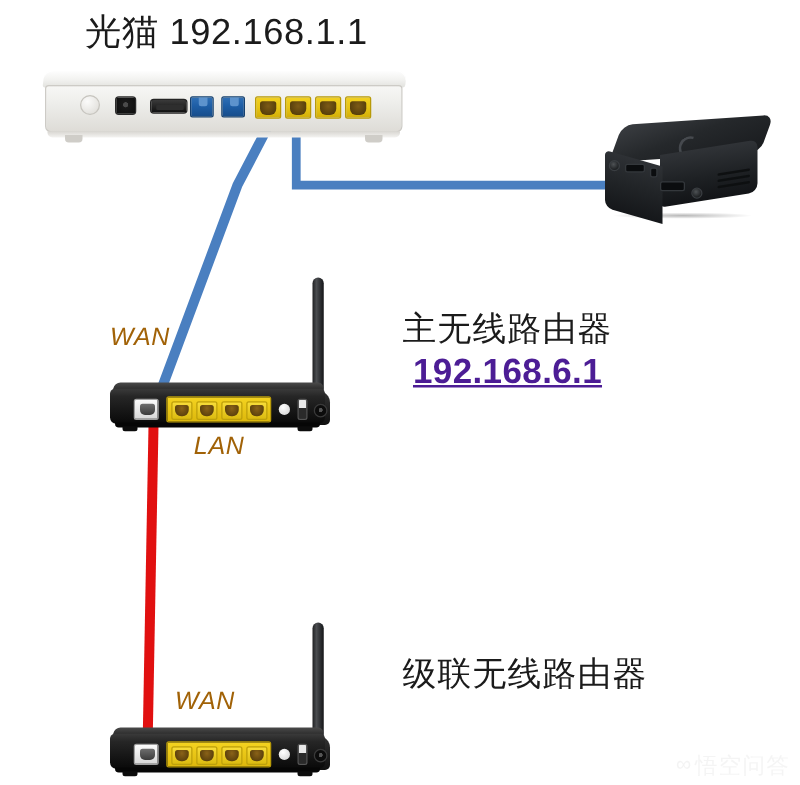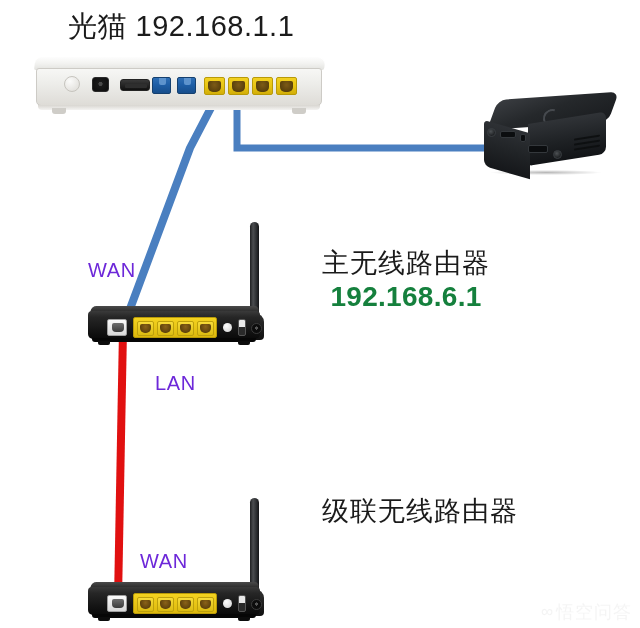--- a/index.html
+++ b/index.html
@@ -38,30 +38,32 @@
   }
   .dev-label .name {
     display: block;
     font-size: 27px;
     color: #1b1b1b;
     letter-spacing: 1px;
   }
   .dev-label .ip {
     display: block;
     font-size: 28px;
-    color: #15803d;
+    color: #4c1d95;
     font-weight: bold;
     letter-spacing: 0.3px;
+    text-decoration: underline;
   }
   .port-tag {
     position: absolute;
     font-size: 20px;
-    color: #6d28d9;
+    color: #a16207;
     letter-spacing: 0.6px;
     white-space: nowrap;
+    font-style: italic;
   }
   #cable-layer { position: absolute; left: 0; top: 0; width: 640px; height: 628px; }
 
   
   #modem {
     position: absolute;
     left: 34px;
     top: 56px;
     width: 290px;
     height: 58px;
@@ -399,21 +401,21 @@
       <div class="rt-lan" style="left:23px;"></div>
       <div class="rt-lan" style="left:43px;"></div>
       <div class="rt-lan" style="left:63px;"></div>
     </div>
     <div class="rt-reset"></div>
     <div class="rt-switch"></div>
     <div class="rt-pwr"></div>
   </div>
 
   <div class="port-tag" style="left:88px; top:259px;">WAN</div>
-  <div class="port-tag" style="left:155px; top:372px;">LAN</div>
+  <div class="port-tag" style="left:155px; top:346px;">LAN</div>
 
   <div class="dev-label" style="left:322px; top:248px;text-align:center;">
     <span class="name">主无线路由器</span>
     <span class="ip">192.168.6.1</span>
   </div>
 
   <div class="router" style="left:88px; top:573px;">
     <div class="rt-ant"></div>
     <div class="rt-ant-base"></div>
     <div class="rt-lip"></div>
@@ -429,21 +431,21 @@
       <div class="rt-lan" style="left:43px;"></div>
       <div class="rt-lan" style="left:63px;"></div>
     </div>
     <div class="rt-reset"></div>
     <div class="rt-switch"></div>
     <div class="rt-pwr"></div>
   </div>
 
   <div class="port-tag" style="left:140px; top:550px;">WAN</div>
 
-  <div class="dev-label" style="left:322px; top:496px;">
+  <div class="dev-label" style="left:322px; top:524px;">
     <span class="name">级联无线路由器</span>
   </div>
 
   <div id="watermark">
     <span class="wm-mark">∞</span>
     <span class="wm-text">悟空问答</span>
   </div>
 
 </div>
 

